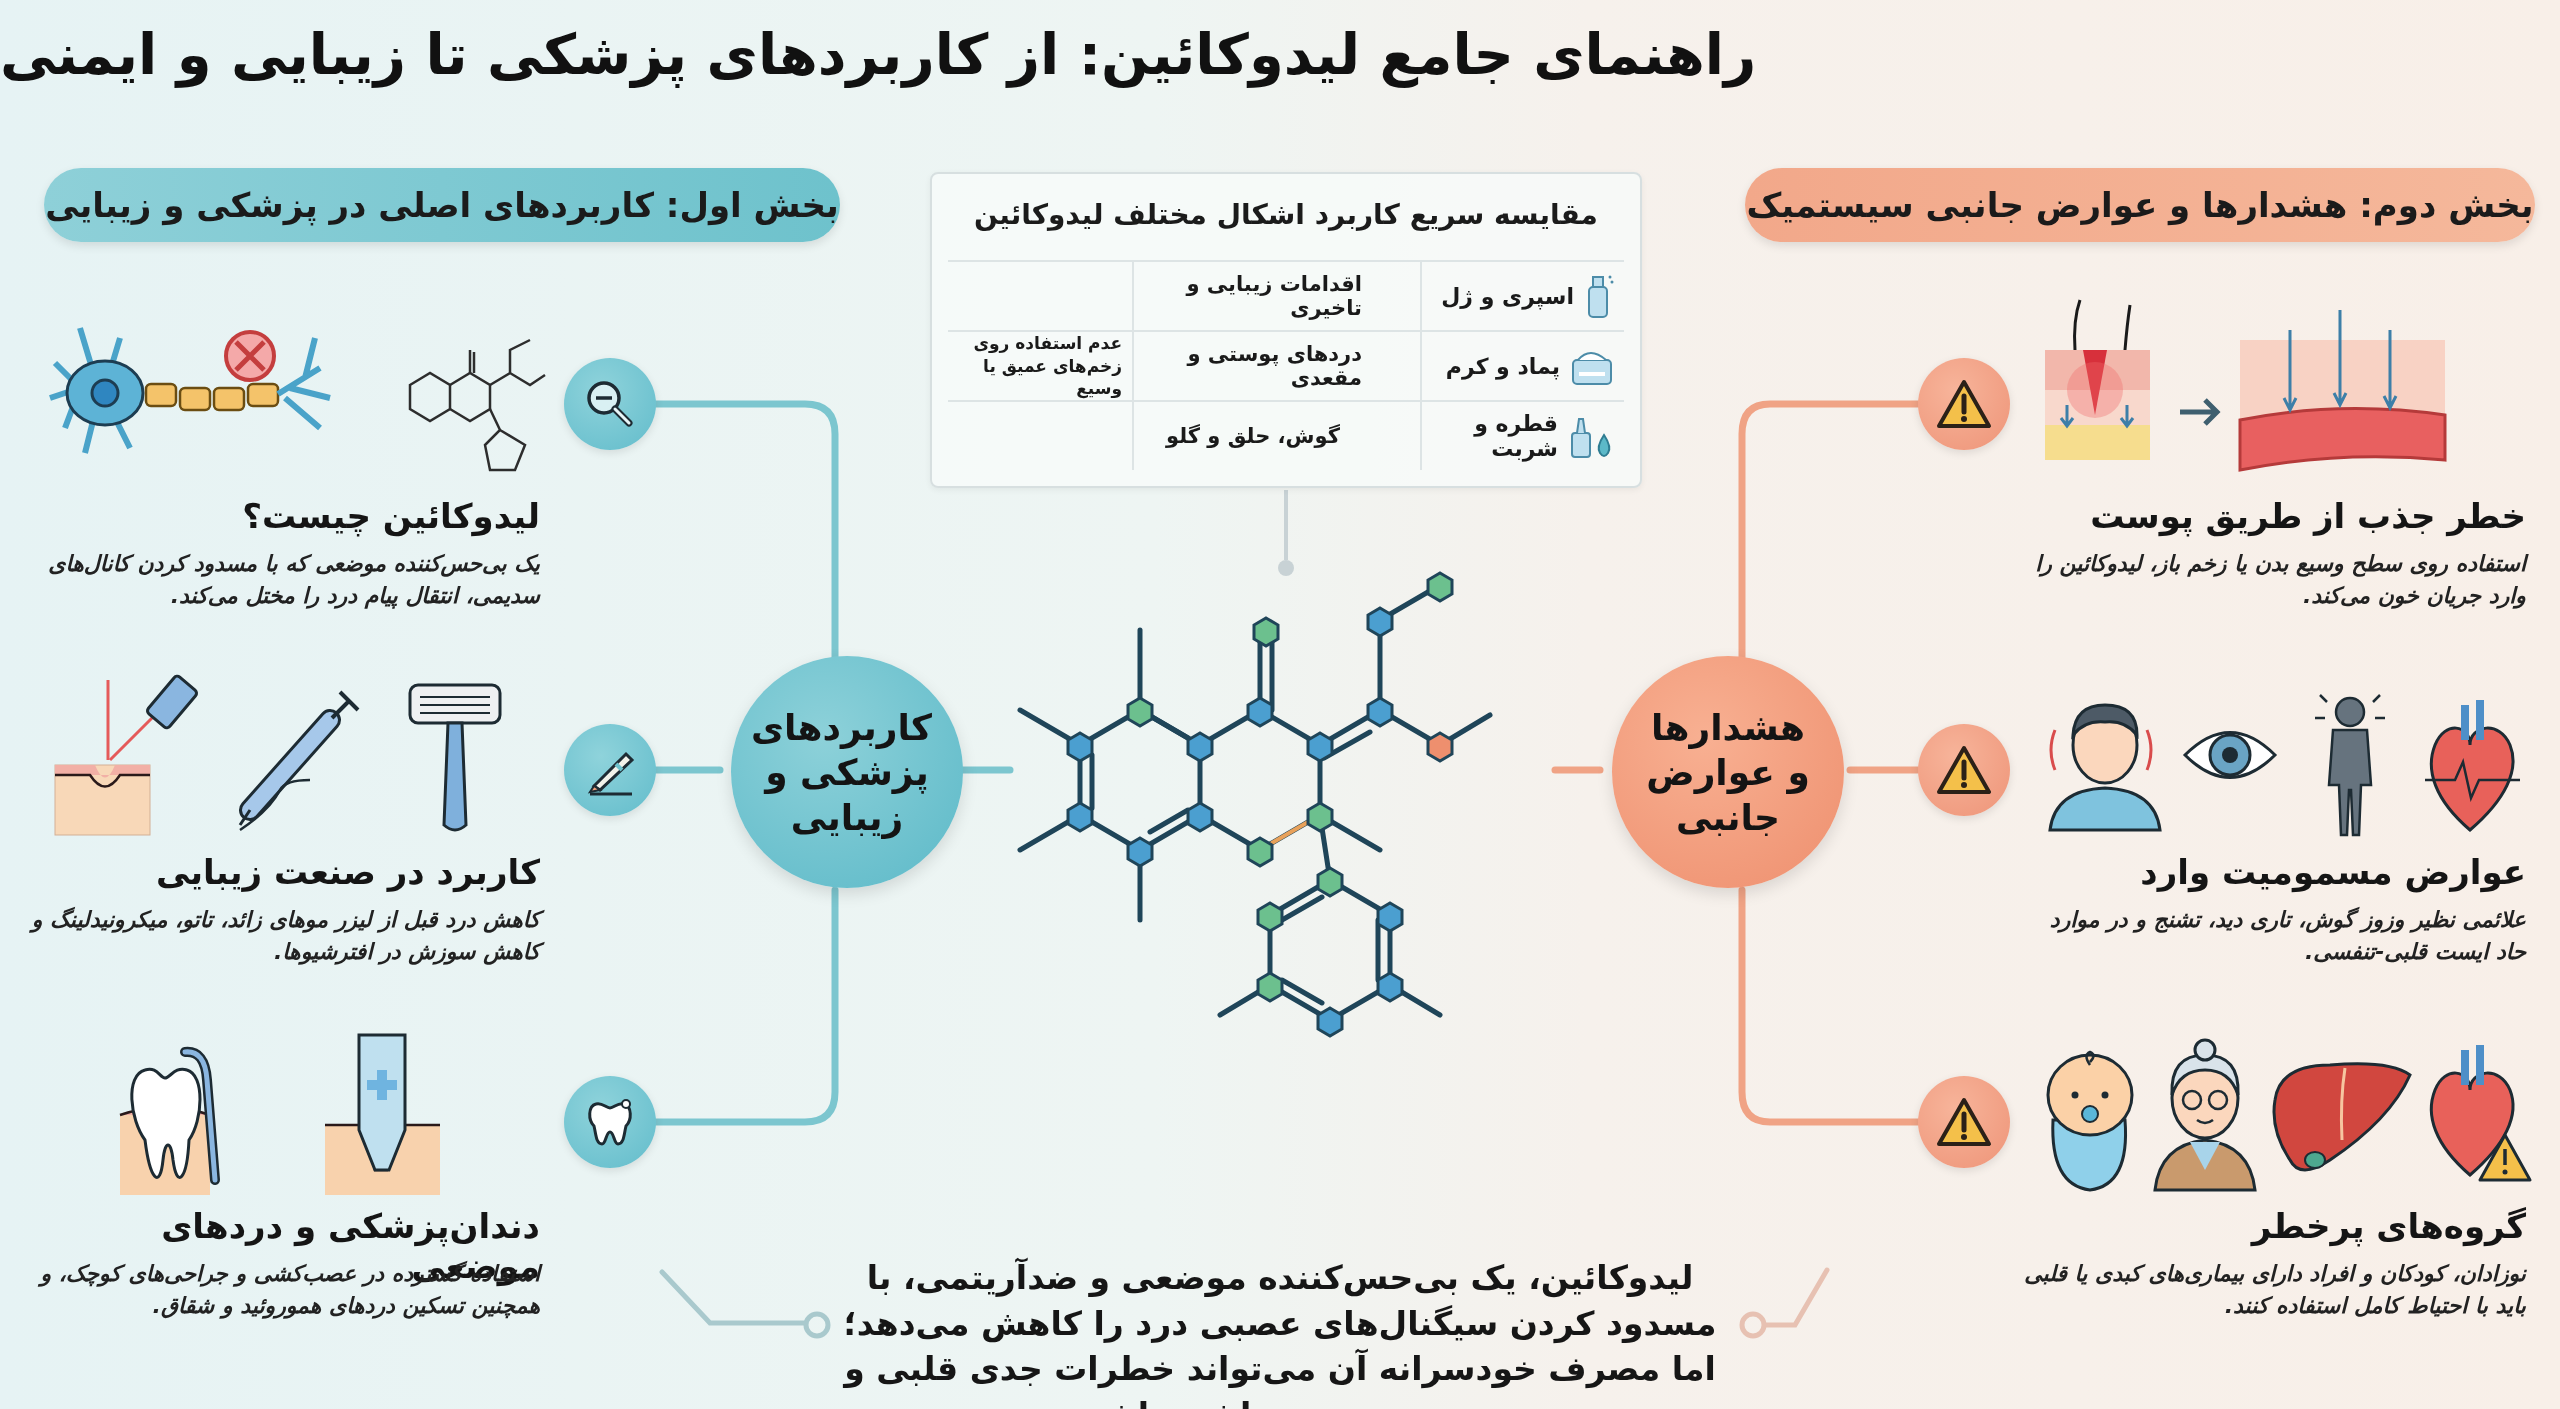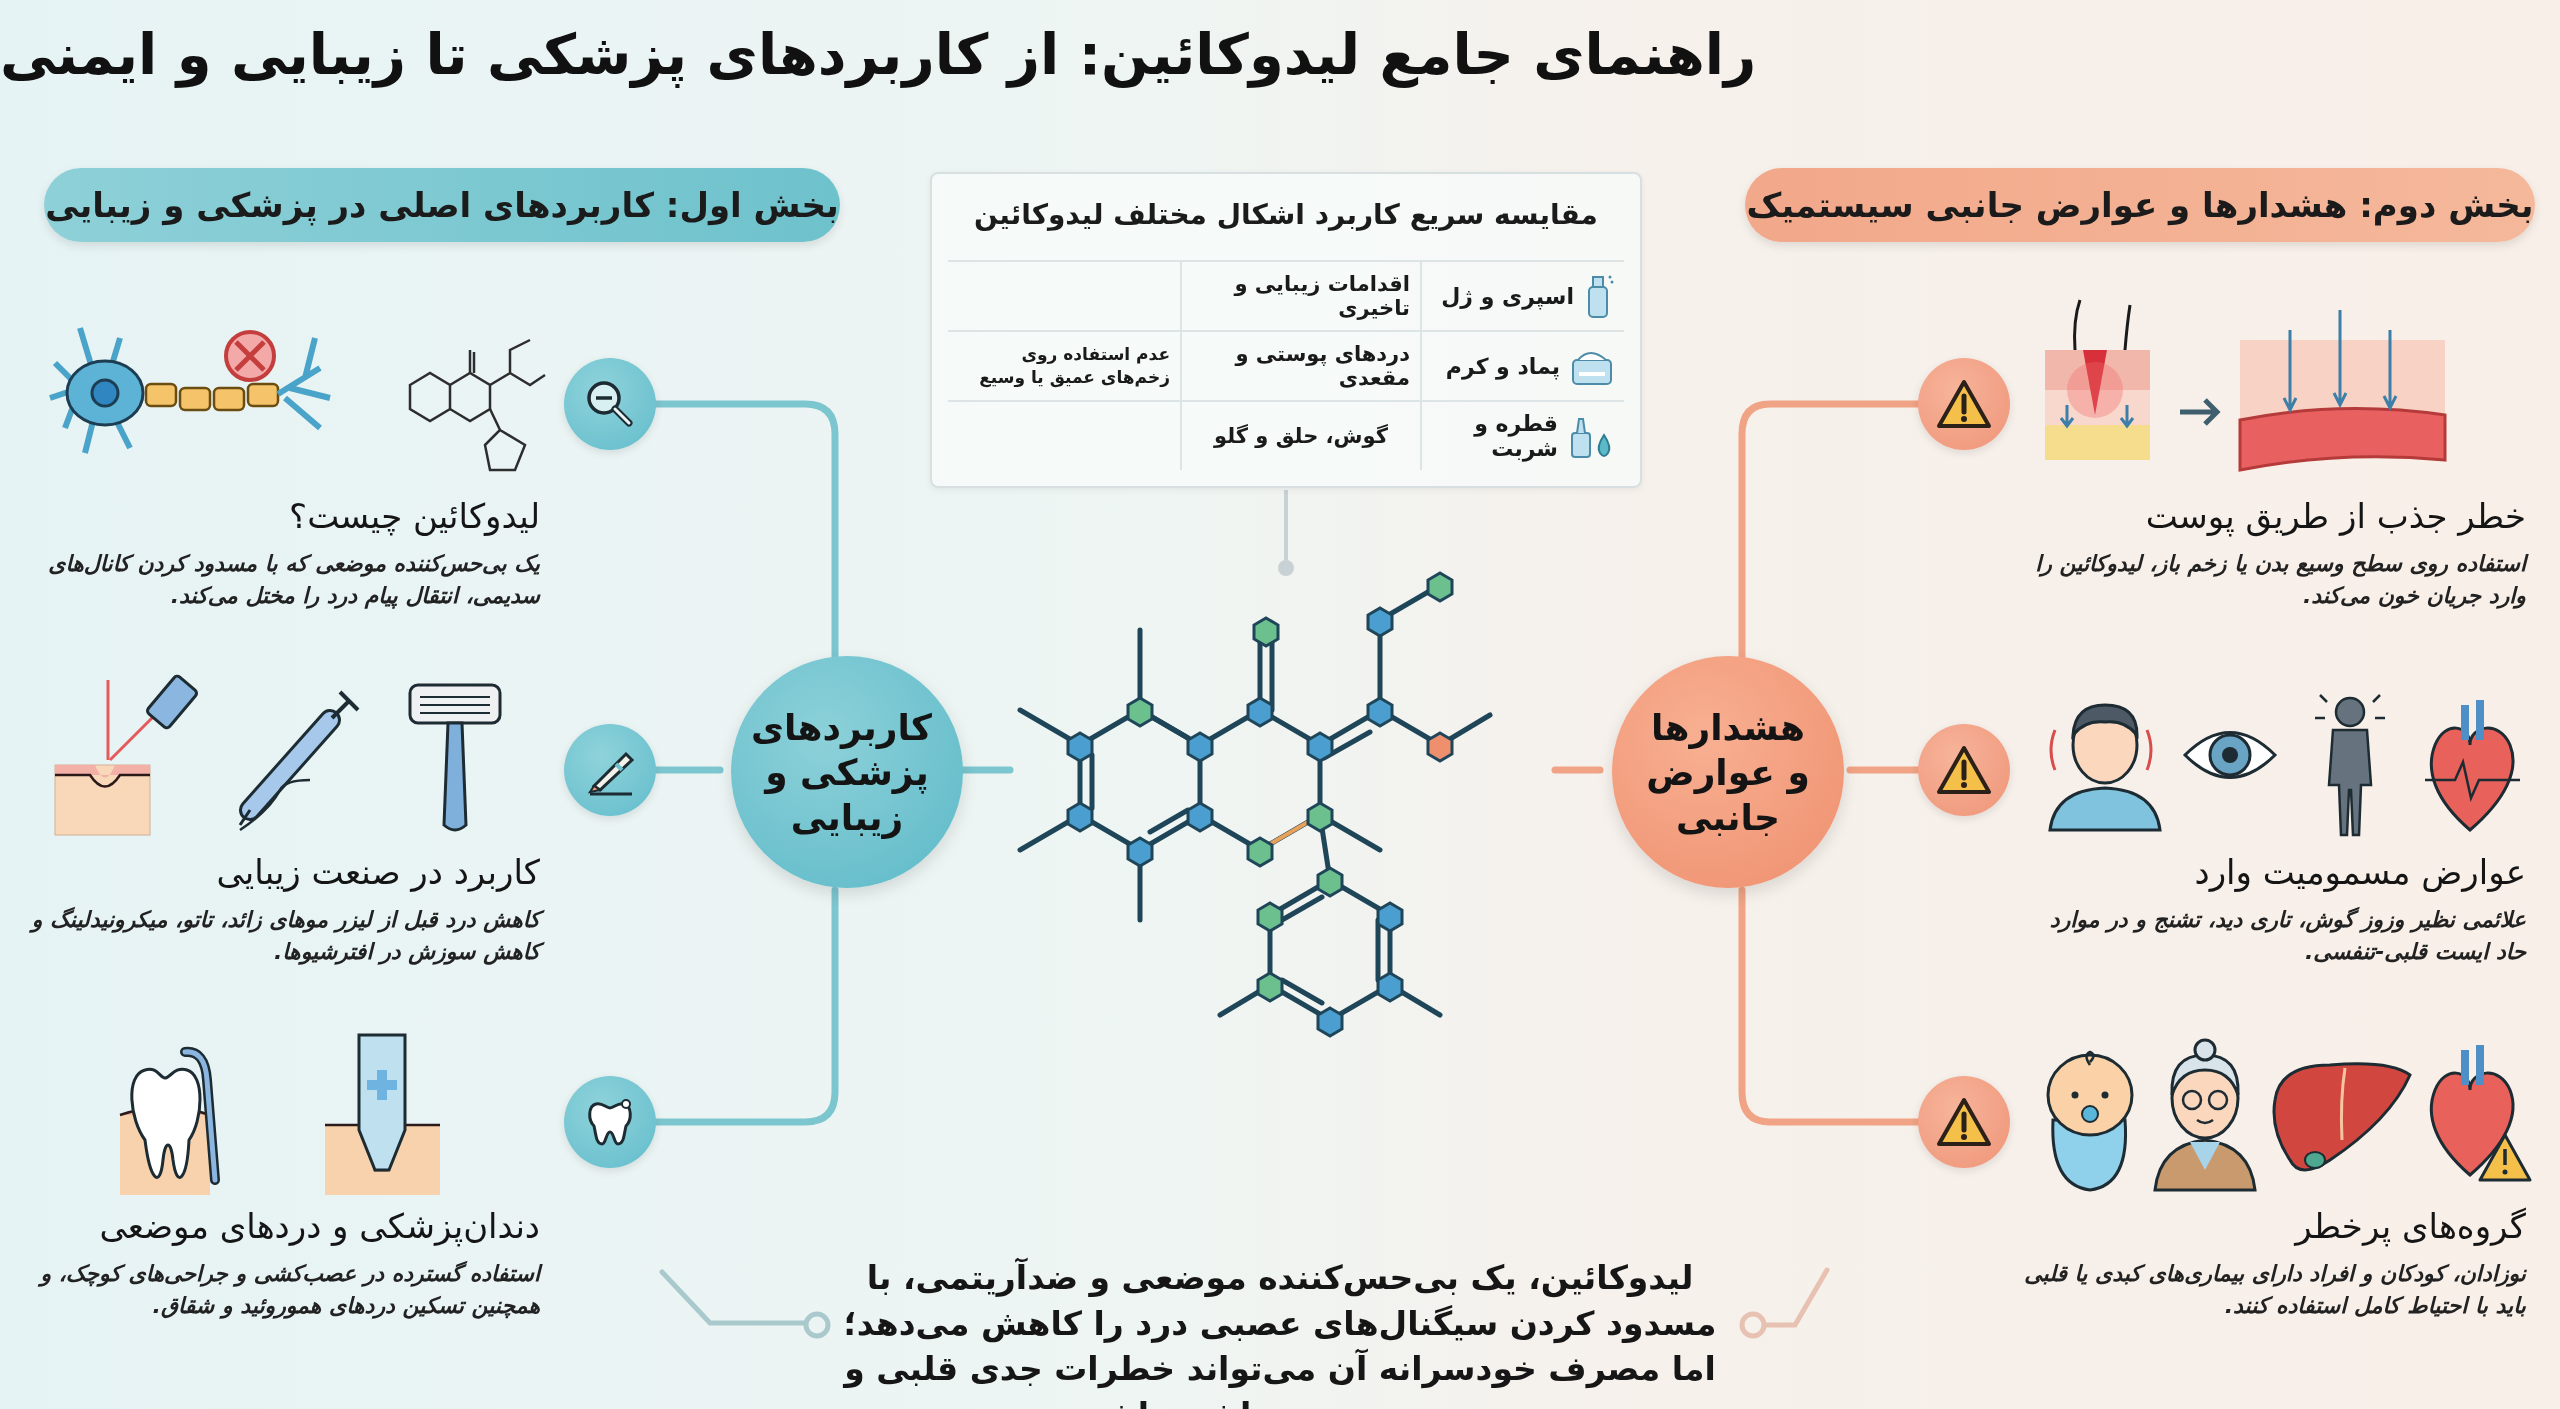--- a/index.html
+++ b/index.html
@@ -18,21 +18,21 @@
   }
   .section-pill {
     height: 74px; border-radius: 37px;
     display: flex; align-items: center; justify-content: center;
     font-size: 34px; font-weight: 800; color: #1b1b1b;
     box-shadow: 0 4px 10px rgba(0,0,0,0.10);
   }
   .pill-left { left: 44px; top: 168px; width: 796px; background: linear-gradient(90deg,#8ed0d8,#6ec2cc); text-align: right; }
   .pill-right { left: 1745px; top: 168px; width: 790px; background: linear-gradient(90deg,#f2a88a,#f5b89b); }
 
-  .item-title { font-size: 34px; font-weight: 400; color: #151515; text-align: right; }
+  .item-title { font-size: 34px; font-weight: 700; color: #151515; text-align: right; }
   .item-text  { font-size: 22px; font-weight: 700; color: #222; text-align: right; line-height: 1.45; font-style: italic; }
 
   .node-small {
     width: 92px; height: 92px; border-radius: 50%;
     display: flex; align-items: center; justify-content: center;
     box-shadow: 0 3px 8px rgba(0,0,0,0.10);
   }
   .node-teal { background: radial-gradient(circle at 40% 35%, #8fd3db, #62bccb); }
   .node-coral { background: radial-gradient(circle at 40% 35%, #f7b49a, #ee9478); }
 
@@ -49,21 +49,21 @@
   .table-card {
     left: 930px; top: 172px; width: 712px; height: 316px;
     background: rgba(247,250,249,0.85);
     border: 2px solid #d7dfe0; border-radius: 8px;
     box-shadow: 0 2px 6px rgba(0,0,0,0.06);
   }
   .table-title { position: absolute; top: 24px; left: 0; right: 0; text-align: center; font-size: 28px; font-weight: 900; color: #1b1b1b; }
   .tbl { position: absolute; left: 16px; right: 16px; top: 86px; }
   .tbl-row { display: flex; height: 70px; border-top: 2px solid #dde4e5; }
   .tbl-cell { display: flex; align-items: center; padding: 0 10px; }
-  .c-form { width: 204px; justify-content: flex-start; gap: 10px; font-size: 22px; font-weight: 800; border-left: 2px solid #dde4e5; }
+  .c-form { width: 204px; justify-content: flex-start; gap: 10px; font-size: 22px; font-weight: 800; border-left: 2px solid #dde4e5; margin-left: 48px; }
   .c-use  { width: 240px; justify-content: center; font-size: 21px; font-weight: 800; border-left: 2px solid #dde4e5; }
   .c-warn { flex: 1; justify-content: flex-start; font-size: 17px; font-weight: 700; line-height: 1.35; text-align: right; }
 
   .summary {
     left: 840px; top: 1255px; width: 880px; text-align: center;
     font-size: 33px; font-weight: 900; line-height: 1.38; color: #161616;
   }
   svg { overflow: visible; }
 </style>
 </head>

